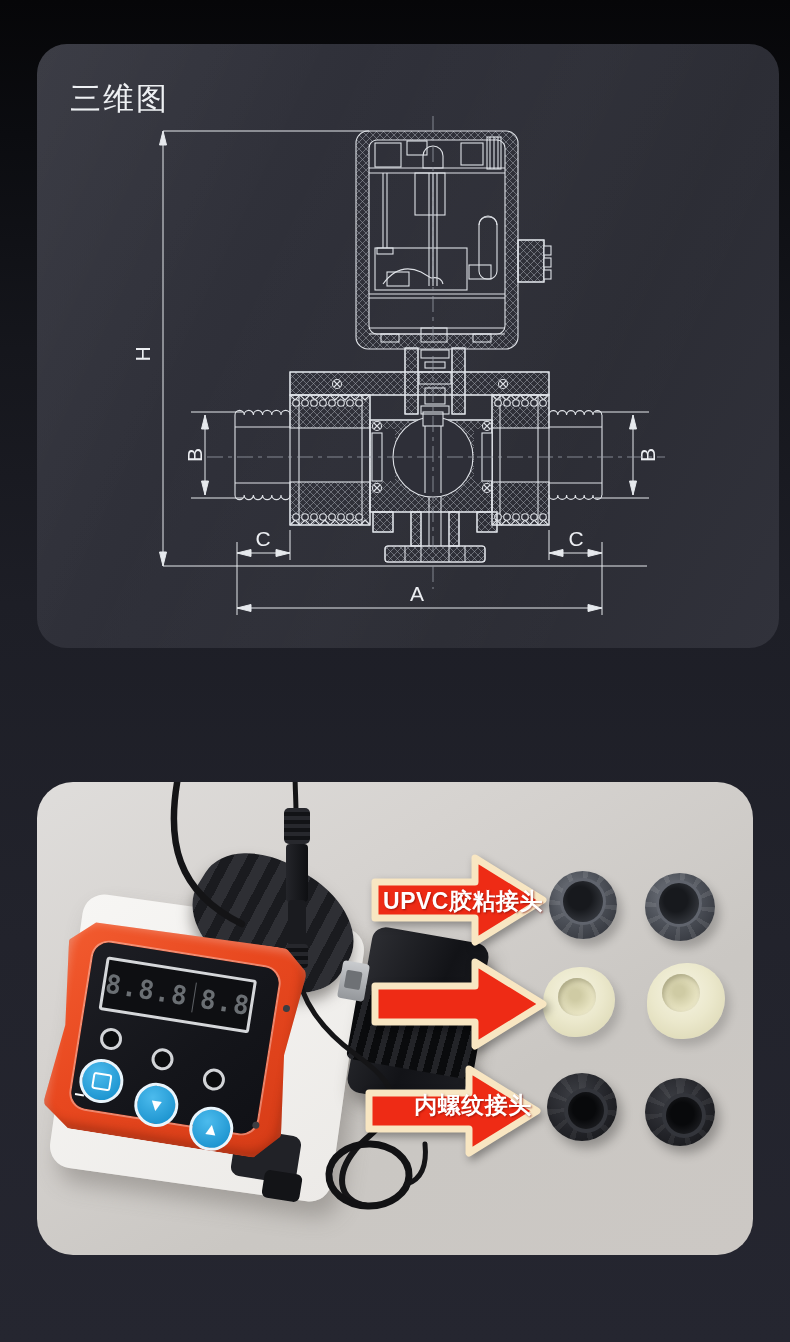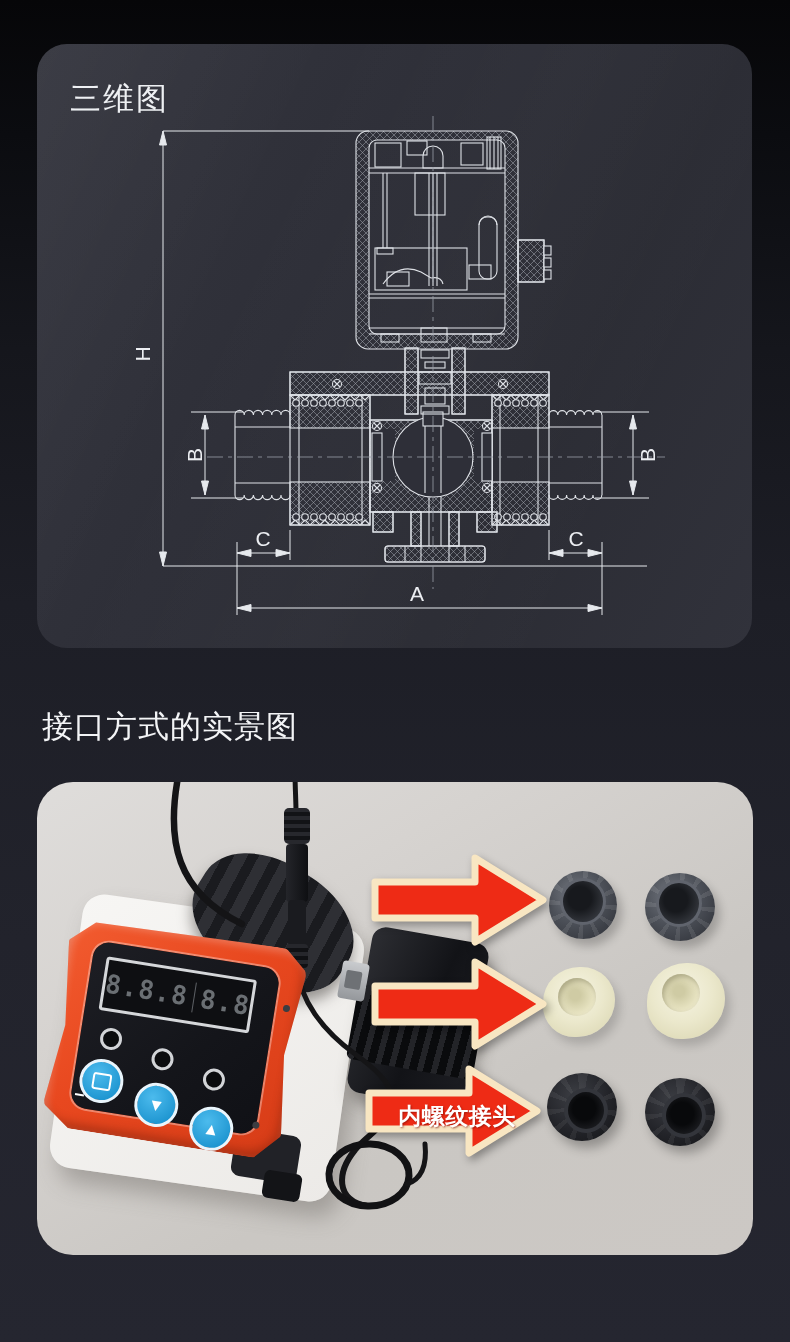--- a/index.html
+++ b/index.html
@@ -1,21 +1,21 @@
 <!DOCTYPE html>
 <html><head>
 <meta charset="utf-8">
 <style>
   html,body{margin:0;padding:0;background:#000;}
   #stage{position:relative;width:790px;height:1342px;overflow:hidden;
     background:linear-gradient(180deg,#060608 0%,#0b0c10 10%,#15161c 26%,#1d1e26 45%,#22232c 70%,#252630 100%);
     font-family:"Liberation Sans",sans-serif;}
   
   .card-diagram{position:absolute;left:37px;top:44px;width:715px;height:604px;border-radius:30px;
-    background:linear-gradient(118deg,#35363f 0%,#2e2f38 38%,#2b2c34 68%,#31323b 100%);}
+    background:linear-gradient(118deg,#35363f 0%,#2e2f38 38%,#2b2c34 68%,#31323b 100%);padding-left:27px;}
   .card-diagram::before{content:"";position:absolute;inset:0;border-radius:30px;
     background:linear-gradient(115deg,rgba(255,255,255,.035) 0%,transparent 30%,rgba(255,255,255,.02) 55%,transparent 80%);}
   .diagram-title{position:absolute;left:33px;top:34px;font-size:31px;font-weight:500;color:#eef0f3;letter-spacing:2px;}
   .diagram-svg{position:absolute;left:0;top:0;}
   
   .photo-title{position:absolute;left:42px;top:706px;font-size:31px;font-weight:500;color:#f3f4f6;letter-spacing:1px;}
   
   .card-photo{position:absolute;left:37px;top:782px;width:716px;height:473px;border-radius:36px;overflow:hidden;
     background:linear-gradient(150deg,#dfddDB 0%,#d6d3d0 30%,#cac7c3 65%,#ccc8c4 100%);}
   .card-photo *{position:absolute;}
@@ -58,21 +58,21 @@
   .btn-set{left:6px;top:116px;} .btn-down{left:64px;top:131px;} .btn-up{left:122px;top:146px;}
   .seticon{position:static;width:15px;height:13px;border:2.5px solid #fff;border-radius:3px;position:relative;}
   .seticon::after{content:"";position:absolute;left:-5px;bottom:1px;width:9px;height:2.5px;background:#fff;}
   .screw{width:7px;height:7px;border-radius:50%;background:#3c3d42;}
   .screw1{left:222px;top:56px;} .screw2{left:210px;top:176px;}
   
   .arrow-svg{width:182px;height:100px;filter:drop-shadow(3px 4px 4px rgba(0,0,0,.35));}
   .ar1{left:332px;top:68px;} .ar2{left:332px;top:172px;} .ar3{left:326px;top:279px;}
   .arrow-label{width:168px;text-align:center;color:#fff;font-size:23px;font-weight:bold;letter-spacing:.5px;
     text-shadow:1px 1px 2px rgba(120,10,0,.6);}
-  .al1{left:342px;top:104px;} .al2{left:342px;top:208px;} .al3{left:336px;top:319px;}
+  .al1{left:342px;top:104px;} .al2{left:342px;top:208px;} .al3{left:336px;top:308px;padding-left:16px;}
   
   .fit{border-radius:50%;}
   .fit .hole{border-radius:50%;}
   .upvc{background:radial-gradient(circle at 38% 34%,#73777f 0%,#4d5159 45%,#3a3d44 75%,#2f3238 100%);
     box-shadow:5px 7px 10px rgba(0,0,0,.22);}
   .upvc::before{content:"";position:absolute;inset:0;border-radius:50%;
     background:repeating-conic-gradient(rgba(255,255,255,.09) 0 9deg,transparent 9deg 30deg);}
   .upvc .hole{left:11px;top:7px;width:40px;height:41px;background:radial-gradient(circle at 42% 42%,#17191d 35%,#33363c 75%,#4b4f57 100%);
     border:3px solid #60646d;}
   .u1{left:512px;top:89px;width:68px;height:68px;} .u2{left:608px;top:91px;width:70px;height:68px;}
@@ -304,21 +304,20 @@
         <text x="539" y="502" fill="#eceef2" stroke="none" text-anchor="middle">C</text>
       </g>
 
       <g stroke="#9aa0a8" stroke-width="0.8" stroke-dasharray="16 5 4 5">
         <line x1="396" y1="72" x2="396" y2="545"></line>
         <line x1="170" y1="413" x2="628" y2="413"></line>
       </g>
     </svg>
   </div>
 
-  <div class="photo-title">接口方式的实景图</div>
 
   <div class="card-photo">
     <div class="foam"></div>
     <div class="dome"></div>
     <div class="stub1"></div>
     <div class="stub2"></div>
     <div class="adapter">
         <div class="wrap"></div>
       </div>
     <div class="usb"></div>
@@ -382,15 +381,16 @@
 
     <svg class="arrow-svg ar1" viewBox="0 0 182 100">
       <polygon points="6,32 106,32 106,8 174,50 106,92 106,68 6,68" fill="#ee2b15" stroke="#f8e6c2" stroke-width="7" stroke-linejoin="round"></polygon>
     </svg>
     <svg class="arrow-svg ar2" viewBox="0 0 182 100">
       <polygon points="6,32 106,32 106,8 174,50 106,92 106,68 6,68" fill="#ee2b15" stroke="#f8e6c2" stroke-width="7" stroke-linejoin="round"></polygon>
     </svg>
     <svg class="arrow-svg ar3" viewBox="0 0 182 100">
       <polygon points="6,32 106,32 106,8 174,50 106,92 106,68 6,68" fill="#ee2b15" stroke="#f8e6c2" stroke-width="7" stroke-linejoin="round"></polygon>
     </svg>
+    <div class="arrow-label al1">UPVC胶粘接头</div>
     <div class="arrow-label al3">内螺纹接头</div>
   </div>
 </div>
 
 </body></html>

